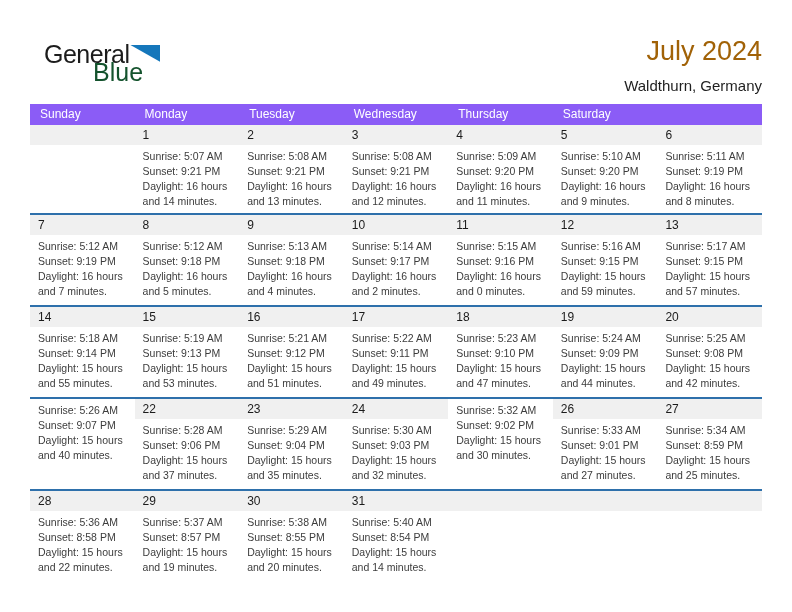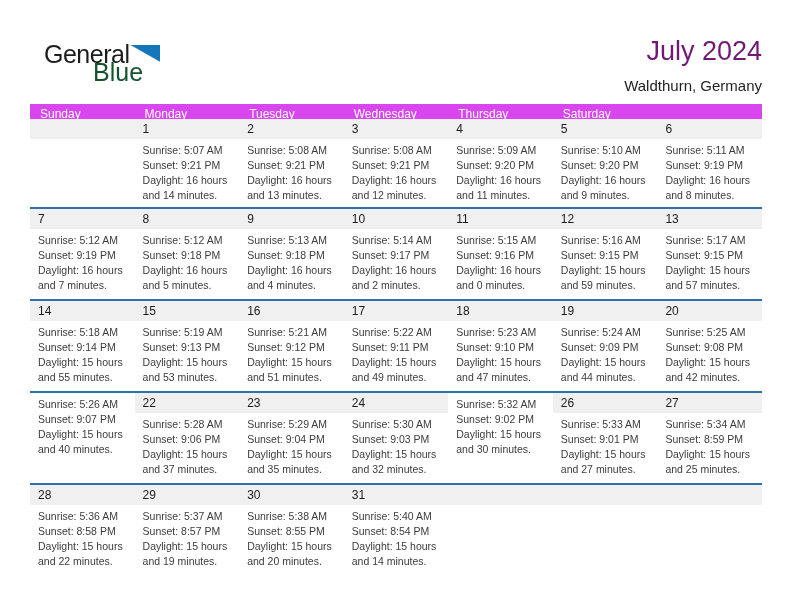--- a/index.html
+++ b/index.html
@@ -11,25 +11,25 @@
   .logo { position:absolute; left:44px; top:42px; }
   .logo-row1 { display:flex; align-items:flex-start; }
   .logo-general { font-size:25px; line-height:1; color:#1c1c1c; letter-spacing:-0.5px; }
   .logo-triangle {
     width:30px; height:17px; background:#1577bb;
     clip-path:polygon(0 0,100% 0,100% 100%);
     margin-left:1px; margin-top:3px;
   }
   .logo-blue { font-size:25px; line-height:1; color:#14532d; margin-left:49px; margin-top:-7px; }
   
-  .title { position:absolute; right:30px; top:36px; font-size:27px; color:#701a75; text-align:left; }
+  .title { position:absolute; right:30px; top:36px; font-size:27px; color:#a16207; text-align:left; }
   .location { position:absolute; right:30px; top:77px; font-size:15px; color:#1f1f1f; text-align:right; }
   
   .calendar { position:absolute; left:30px; top:104px; width:732px; }
-  .dow-row { display:grid; grid-template-columns:repeat(7,1fr); background:#d946ef; height:15px; }
+  .dow-row { display:grid; grid-template-columns:repeat(7,1fr); background:#8b5cf6; height:21px; }
   .dow-cell { color:#ffffff; font-size:12px; line-height:21px; padding-left:10px; overflow:hidden; white-space:nowrap; }
   .week-row { border-top:2px solid #2e70ab; height:90px; display:grid; grid-template-columns:repeat(7,1fr); }
   .week-row:first-child { border-top:0; height:88px; }
   .day-cell { overflow:hidden; }
   .day-num { height:20px; background:#f0f0f0; font-size:12px; line-height:20px; padding-left:8px; color:#1b1b1b; }
   .day-details { padding:4px 3px 0 8px; font-size:10.5px; line-height:15px; color:#3c3c3c; }
 </style>
 </head>
 <body>
 

